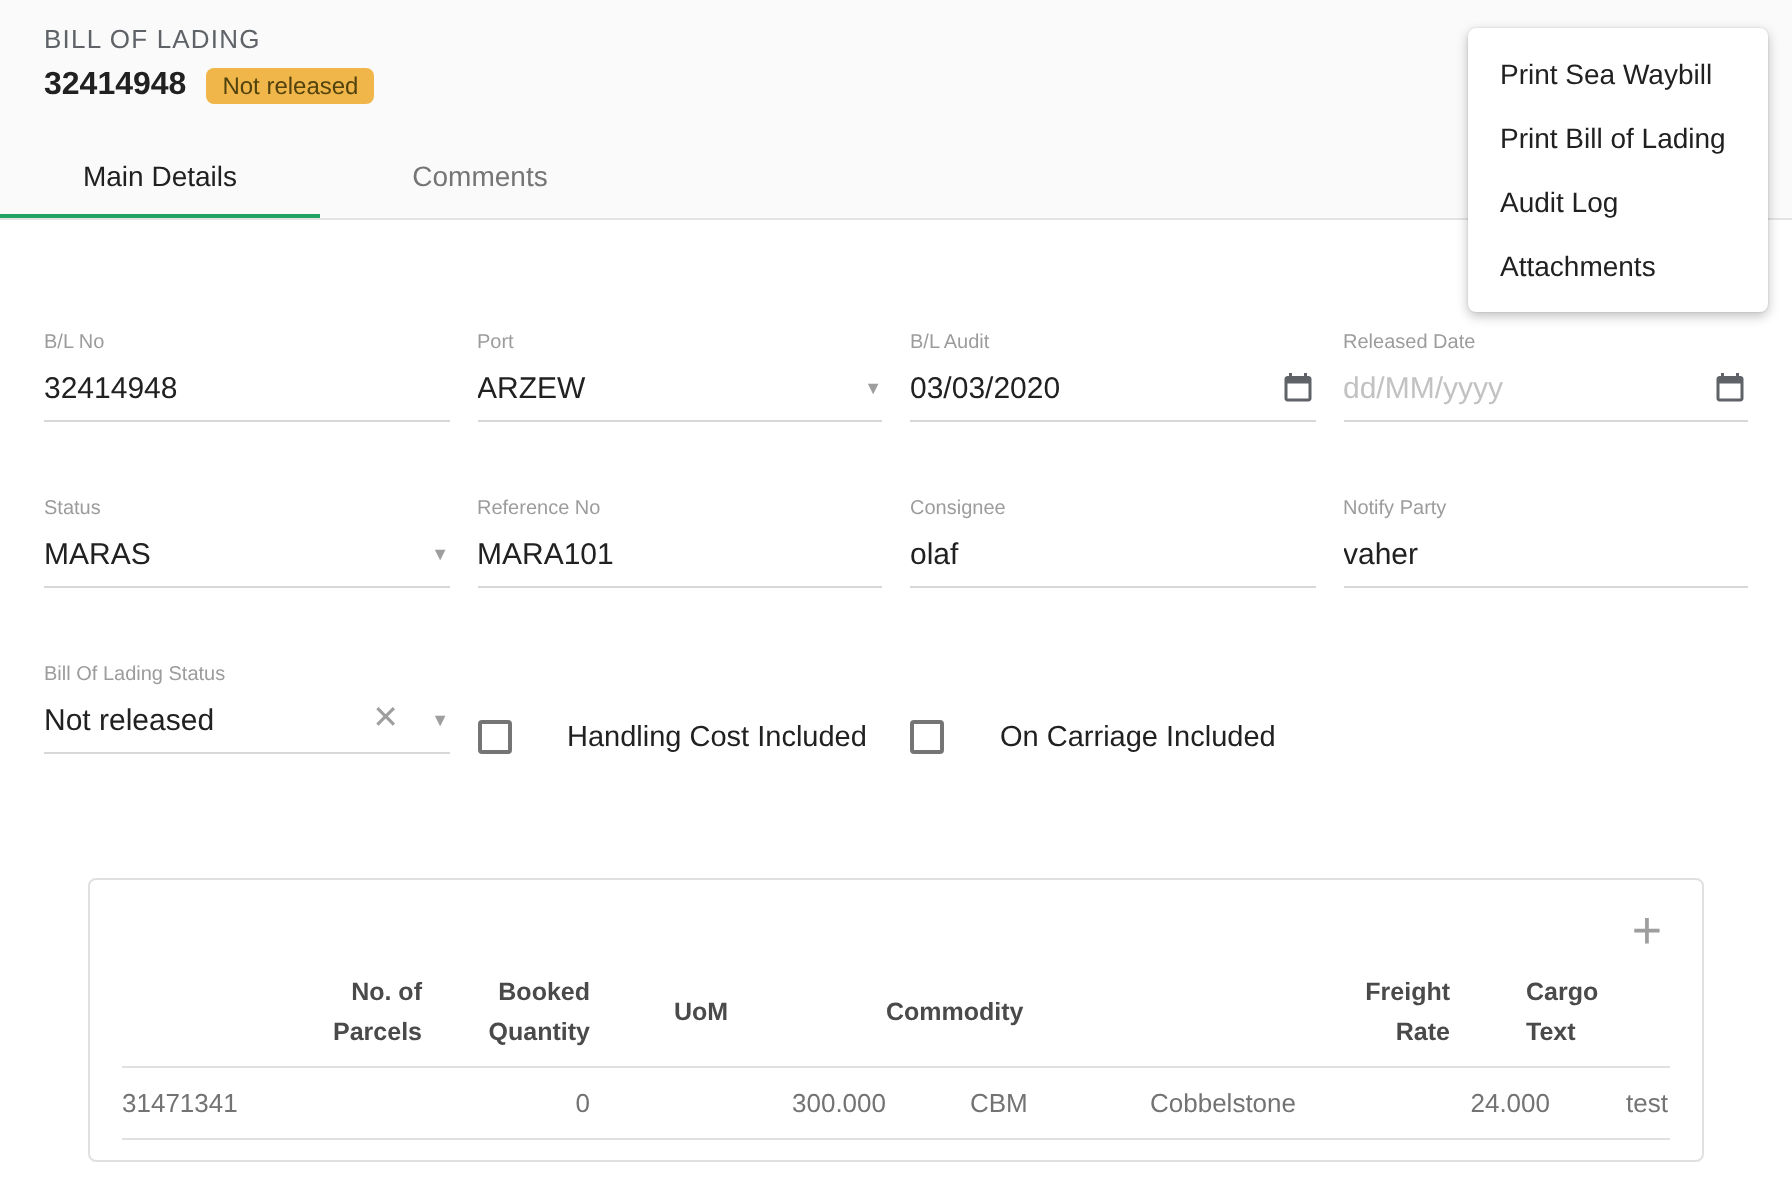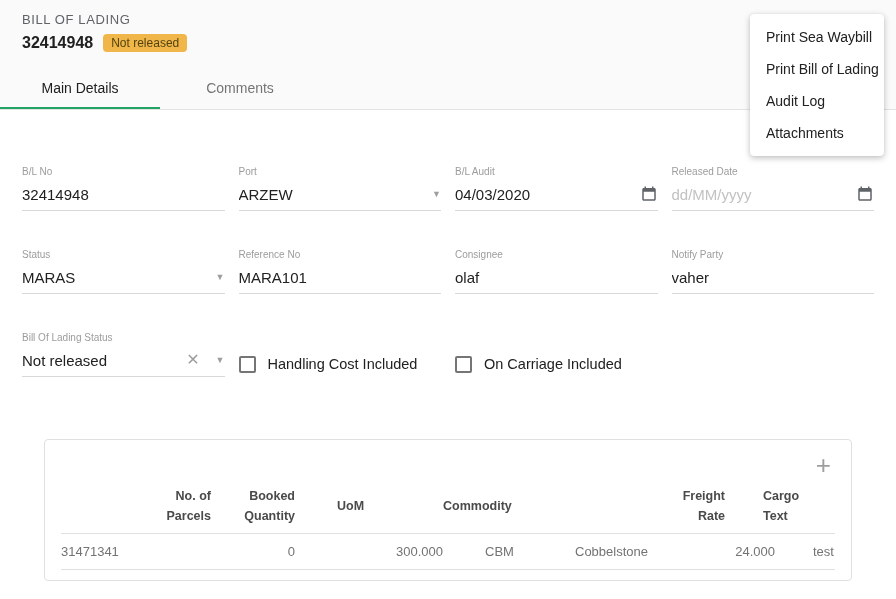--- a/index.html
+++ b/index.html
@@ -25,21 +25,21 @@
 
   .tabs { display:flex; margin-top:14px; border-bottom:1px solid #e4e4e4; background:#fafafa;text-align:right; }
   .tab {
     width:160px; height:43px; display:flex; align-items:center; justify-content:center;
     font-size:14px; color:#757575; cursor:pointer;
   }
   .tab.active { color:#202020; box-shadow: inset 0 -2px 0 #21a366; }
 
   
   .menu {
-    position:absolute; top:14px; right:12px; width:134px; z-index:20;
+    position:absolute; top:14px; right:12px; width:150px; z-index:20;
     background:#ffffff; border-radius:4px; padding:7px 0;
     box-shadow:0 2px 6px rgba(0,0,0,0.25), 0 0 1px rgba(0,0,0,0.15);
   }
   .menu-item {
     padding:8px 16px; font-size:14px; color:#212121; white-space:nowrap; cursor:pointer;
   }
 
   
   main { padding:0 22px; }
   .fields-row {
@@ -52,21 +52,21 @@
   .control {
     display:flex; align-items:center; border-bottom:1px solid #d8d8d8;
     padding-bottom:7px; min-height:26px;
   }
   .value { font-size:15px; color:#212121; flex:1; white-space:nowrap; overflow:hidden; }
   .value.placeholder { color:#c2c2c2; }
   .caret { color:#9e9e9e; font-size:9px; margin-left:6px; line-height:1; }
   .clear-x { color:#9e9e9e; font-size:16px; margin-right:10px; line-height:1; cursor:pointer; }
   .cal-icon { color:#5f6368; display:flex; align-items:center; cursor:pointer; }
 
-  .checkbox-field { display:flex; align-items:flex-start; gap:12px; margin-top:24px; }
+  .checkbox-field { display:flex; align-items:flex-end; gap:28px; margin-top:24px; }
   .checkbox-box {
     width:17px; height:17px; border:2px solid #757575; border-radius:2px;
     background:#fff; flex:0 0 auto; cursor:pointer;
   }
   .checkbox-label { font-size:14.5px; color:#212121; }
 
   
   .card {
     margin:62px 22px 0 22px; border:1px solid #e0e0e0; border-radius:4px;
     padding:10px 16px 10px 16px; background:#fff;
@@ -131,21 +131,21 @@
       <div class="field">
         <div class="field-label">Port</div>
         <div class="control">
           <div class="value">ARZEW</div>
           <span class="caret">▼</span>
         </div>
       </div>
       <div class="field">
         <div class="field-label">B/L Audit</div>
         <div class="control">
-          <div class="value">04/03/2020</div>
+          <div class="value">03/03/2020</div>
           <span class="cal-icon">
             <svg viewBox="0 0 24 24" width="18" height="18">
                 <path fill="currentColor" d="M19 4h-1V2h-2v2H8V2H6v2H5c-1.1 0-2 .9-2 2v13c0 1.1.9 2 2 2h14c1.1 0 2-.9 2-2V6c0-1.1-.9-2-2-2zm0 15H5V9h14v10z"></path>
               </svg>
           </span>
         </div>
       </div>
       <div class="field">
         <div class="field-label">Released Date</div>
         <div class="control">

